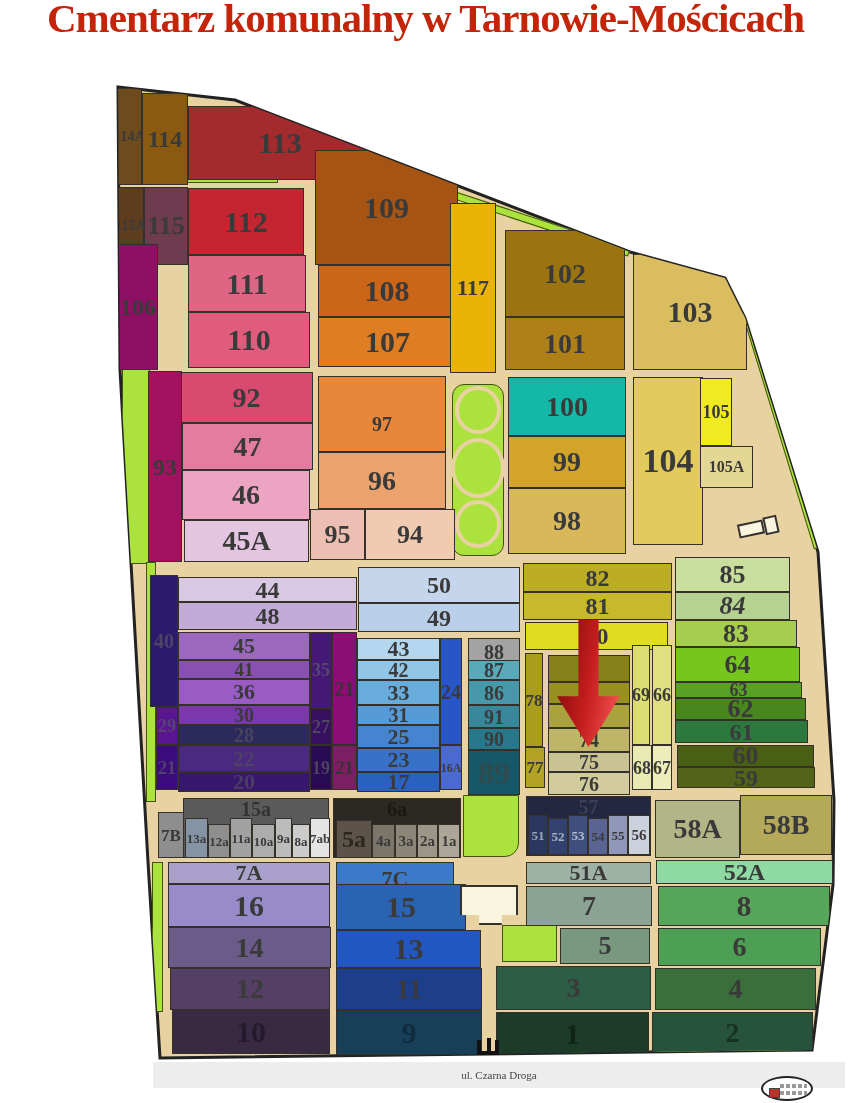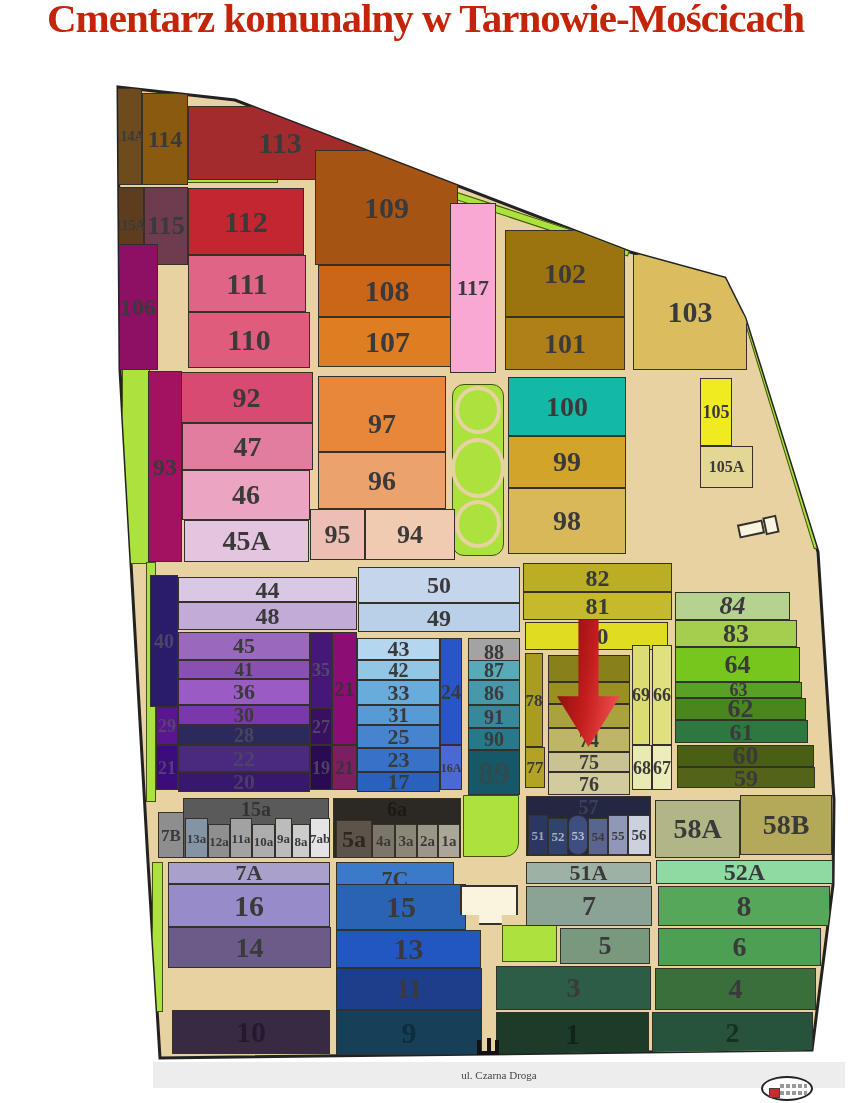--- a/index.html
+++ b/index.html
@@ -88,41 +88,44 @@
       </div>
       <div class="sec" style="left: 315px; top: 150px; width: 143px; height: 115px; background: rgb(166, 84, 19);">
         <span class="lab" style="font-size: 30px;">109</span>
       </div>
       <div class="sec" style="left: 318px; top: 265px; width: 138px; height: 52px; background: rgb(203, 101, 24);">
         <span class="lab" style="font-size: 30px;">108</span>
       </div>
       <div class="sec" style="left: 318px; top: 317px; width: 139px; height: 50px; background: rgb(223, 125, 34);">
         <span class="lab" style="font-size: 30px;">107</span>
       </div>
-      <div class="sec" style="left: 450px; top: 203px; width: 46px; height: 170px; background: #f9a8d4;">
+      <div class="sec" style="left: 450px; top: 203px; width: 46px; height: 170px; background: #eab308;">
         <span class="lab" style="font-size: 22px;">117</span>
       </div>
       <div class="sec" style="left: 505px; top: 230px; width: 120px; height: 87px; background: rgb(155, 116, 16);">
         <span class="lab" style="font-size: 28px;">102</span>
       </div>
       <div class="sec" style="left: 505px; top: 317px; width: 120px; height: 53px; background: rgb(176, 128, 24);">
         <span class="lab" style="font-size: 28px;">101</span>
       </div>
       <div class="sec" style="left: 633px; top: 254px; width: 114px; height: 116px; background: rgb(217, 189, 94);">
         <span class="lab" style="font-size: 30px;">103</span>
       </div>
       <div class="sec" style="left: 508px; top: 377px; width: 118px; height: 59px; background: #14b8a6;">
         <span class="lab" style="font-size: 28px;">100</span>
       </div>
       <div class="sec" style="left: 508px; top: 436px; width: 118px; height: 52px; background: rgb(210, 164, 42);">
         <span class="lab" style="font-size: 28px;">99</span>
       </div>
       <div class="sec" style="left: 508px; top: 488px; width: 118px; height: 66px; background: rgb(216, 184, 88);">
         <span class="lab" style="font-size: 28px;">98</span>
       </div>
+      <div class="sec" style="left: 633px; top: 377px; width: 70px; height: 168px; background: rgb(226, 202, 92);">
+        <span class="lab" style="font-size: 34px;">104</span>
+      </div>
       <div class="sec" style="left: 700px; top: 378px; width: 32px; height: 68px; background: rgb(240, 234, 32);">
         <span class="lab" style="font-size: 18px;">105</span>
       </div>
       <div class="sec" style="left: 700px; top: 446px; width: 53px; height: 42px; background: rgb(228, 214, 148);">
         <span class="lab" style="font-size: 16px;">105A</span>
       </div>
       <div class="sec" style="left: 180px; top: 372px; width: 133px; height: 51px; background: rgb(216, 74, 112);">
         <span class="lab" style="font-size: 28px;">92</span>
       </div>
       <div class="sec" style="left: 182px; top: 423px; width: 131px; height: 47px; background: rgb(226, 125, 159);">
@@ -131,21 +134,21 @@
       <div class="sec" style="left: 182px; top: 470px; width: 128px; height: 50px; background: rgb(235, 165, 195);">
         <span class="lab" style="font-size: 28px;">46</span>
       </div>
       <div class="sec" style="left: 184px; top: 520px; width: 125px; height: 42px; background: rgb(227, 197, 224);">
         <span class="lab" style="font-size: 28px;">45A</span>
       </div>
       <div class="sec" style="left: 148px; top: 371px; width: 34px; height: 191px; background: rgb(162, 18, 96);">
         <span class="lab" style="font-size: 24px;">93</span>
       </div>
       <div class="sec" style="left: 318px; top: 376px; width: 128px; height: 76px; background: rgb(232, 134, 58);">
-        <span class="lab" style="font-size: 28px; margin-top: 20px;">97</span>
+        <span class="lab" style="font-size: 20px; margin-top: 20px;">97</span>
       </div>
       <div class="sec" style="left: 318px; top: 452px; width: 128px; height: 57px; background: rgb(236, 162, 108);">
         <span class="lab" style="font-size: 28px;">96</span>
       </div>
       <div class="sec" style="left: 310px; top: 509px; width: 55px; height: 51px; background: rgb(237, 191, 178);">
         <span class="lab" style="font-size: 26px;">95</span>
       </div>
       <div class="sec" style="left: 365px; top: 509px; width: 90px; height: 51px; background: rgb(241, 202, 178);">
         <span class="lab" style="font-size: 26px;">94</span>
       </div>
@@ -253,20 +256,23 @@
       </div>
       <div class="sec" style="left: 523px; top: 563px; width: 149px; height: 29px; background: rgb(188, 174, 36);">
         <span class="lab" style="font-size: 24px;">82</span>
       </div>
       <div class="sec" style="left: 523px; top: 592px; width: 149px; height: 28px; background: rgb(198, 186, 44);">
         <span class="lab" style="font-size: 24px;">81</span>
       </div>
       <div class="sec" style="left: 525px; top: 622px; width: 143px; height: 28px; background: rgb(223, 220, 34);">
         <span class="lab" style="font-size: 24px;">80</span>
       </div>
+      <div class="sec" style="left: 675px; top: 557px; width: 115px; height: 35px; background: rgb(202, 223, 158);">
+        <span class="lab" style="font-size: 26px;">85</span>
+      </div>
       <div class="sec" style="left: 675px; top: 592px; width: 115px; height: 28px; background: rgb(181, 210, 144); font-style: italic;">
         <span class="lab" style="font-size: 26px;">84</span>
       </div>
       <div class="sec" style="left: 675px; top: 620px; width: 122px; height: 27px; background: rgb(165, 206, 78);">
         <span class="lab" style="font-size: 26px;">83</span>
       </div>
       <div class="sec" style="left: 675px; top: 647px; width: 125px; height: 35px; background: rgb(118, 198, 30);">
         <span class="lab" style="font-size: 26px;">64</span>
       </div>
       <div class="sec" style="left: 675px; top: 682px; width: 127px; height: 16px; background: rgb(88, 160, 38);">
@@ -367,21 +373,21 @@
       </div>
       <div class="sec vtop" style="left: 526px; top: 796px; width: 125px; height: 60px; background: rgb(35, 40, 64);">
         <span class="lab" style="font-size: 20px; color: rgb(58, 64, 88);">57</span>
       </div>
       <div class="sec" style="left: 528px; top: 815px; width: 20px; height: 40px; background: rgb(42, 56, 96);">
         <span class="lab" style="font-size: 13px; color: rgb(154, 164, 184);">51</span>
       </div>
       <div class="sec" style="left: 548px; top: 818px; width: 20px; height: 37px; background: rgb(50, 66, 110);">
         <span class="lab" style="font-size: 13px; color: rgb(168, 176, 194);">52</span>
       </div>
-      <div class="sec" style="left: 568px; top: 815px; width: 20px; height: 40px; background: rgb(62, 78, 126); border-radius: 9px;">
+      <div class="sec" style="left: 568px; top: 815px; width: 20px; height: 40px; background: rgb(62, 78, 126);">
         <span class="lab" style="font-size: 13px; color: rgb(180, 188, 204);">53</span>
       </div>
       <div class="sec" style="left: 588px; top: 818px; width: 20px; height: 37px; background: rgb(90, 100, 144);">
         <span class="lab" style="font-size: 13px;">54</span>
       </div>
       <div class="sec" style="left: 608px; top: 815px; width: 20px; height: 40px; background: rgb(144, 151, 184);">
         <span class="lab" style="font-size: 13px;">55</span>
       </div>
       <div class="sec" style="left: 628px; top: 815px; width: 22px; height: 40px; background: rgb(204, 209, 222);">
         <span class="lab" style="font-size: 15px;">56</span>
@@ -402,20 +408,23 @@
         <span class="lab" style="font-size: 30px;">16</span>
       </div>
       <div class="sec" style="left: 336px; top: 884px; width: 130px; height: 46px; background: rgb(42, 99, 178);">
         <span class="lab" style="font-size: 30px;">15</span>
       </div>
       <div class="sec" style="left: 168px; top: 927px; width: 163px; height: 41px; background: rgb(107, 91, 137);">
         <span class="lab" style="font-size: 28px;">14</span>
       </div>
       <div class="sec" style="left: 336px; top: 930px; width: 145px; height: 38px; background: rgb(34, 87, 194);">
         <span class="lab" style="font-size: 30px;">13</span>
+      </div>
+      <div class="sec" style="left: 170px; top: 968px; width: 160px; height: 42px; background: rgb(84, 63, 101);">
+        <span class="lab" style="font-size: 28px;">12</span>
       </div>
       <div class="sec" style="left: 336px; top: 968px; width: 146px; height: 42px; background: rgb(29, 63, 139);">
         <span class="lab" style="font-size: 28px;">11</span>
       </div>
       <div class="sec" style="left: 172px; top: 1010px; width: 158px; height: 44px; background: rgb(56, 42, 67);">
         <span class="lab" style="font-size: 30px; color: rgb(36, 26, 44);">10</span>
       </div>
       <div class="sec" style="left: 336px; top: 1010px; width: 146px; height: 45px; background: rgb(23, 64, 88);">
         <span class="lab" style="font-size: 30px; color: rgb(14, 44, 62);">9</span>
       </div>

